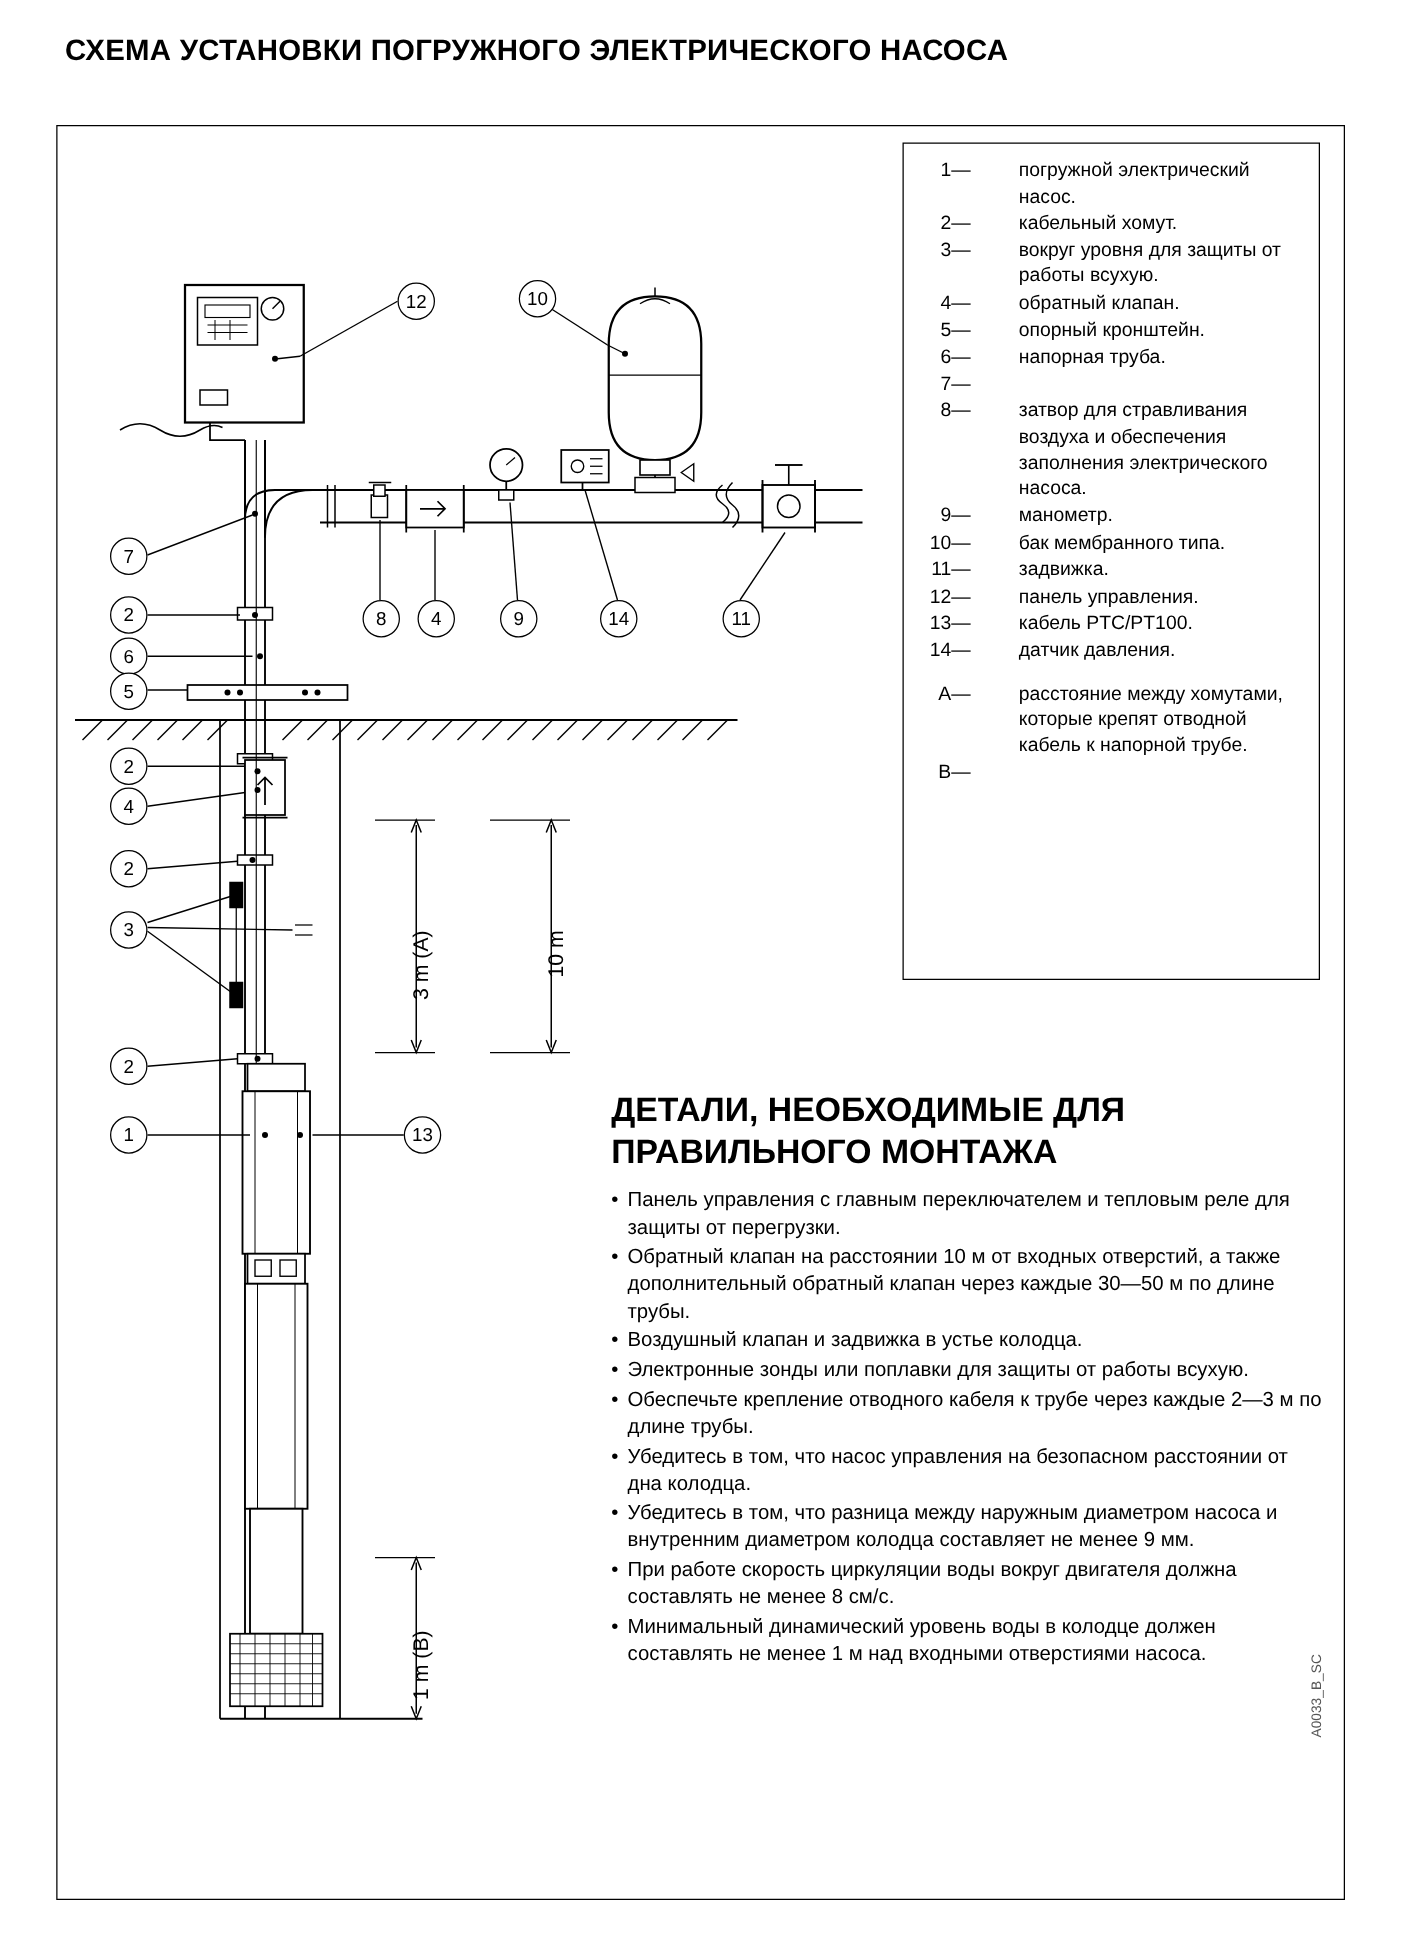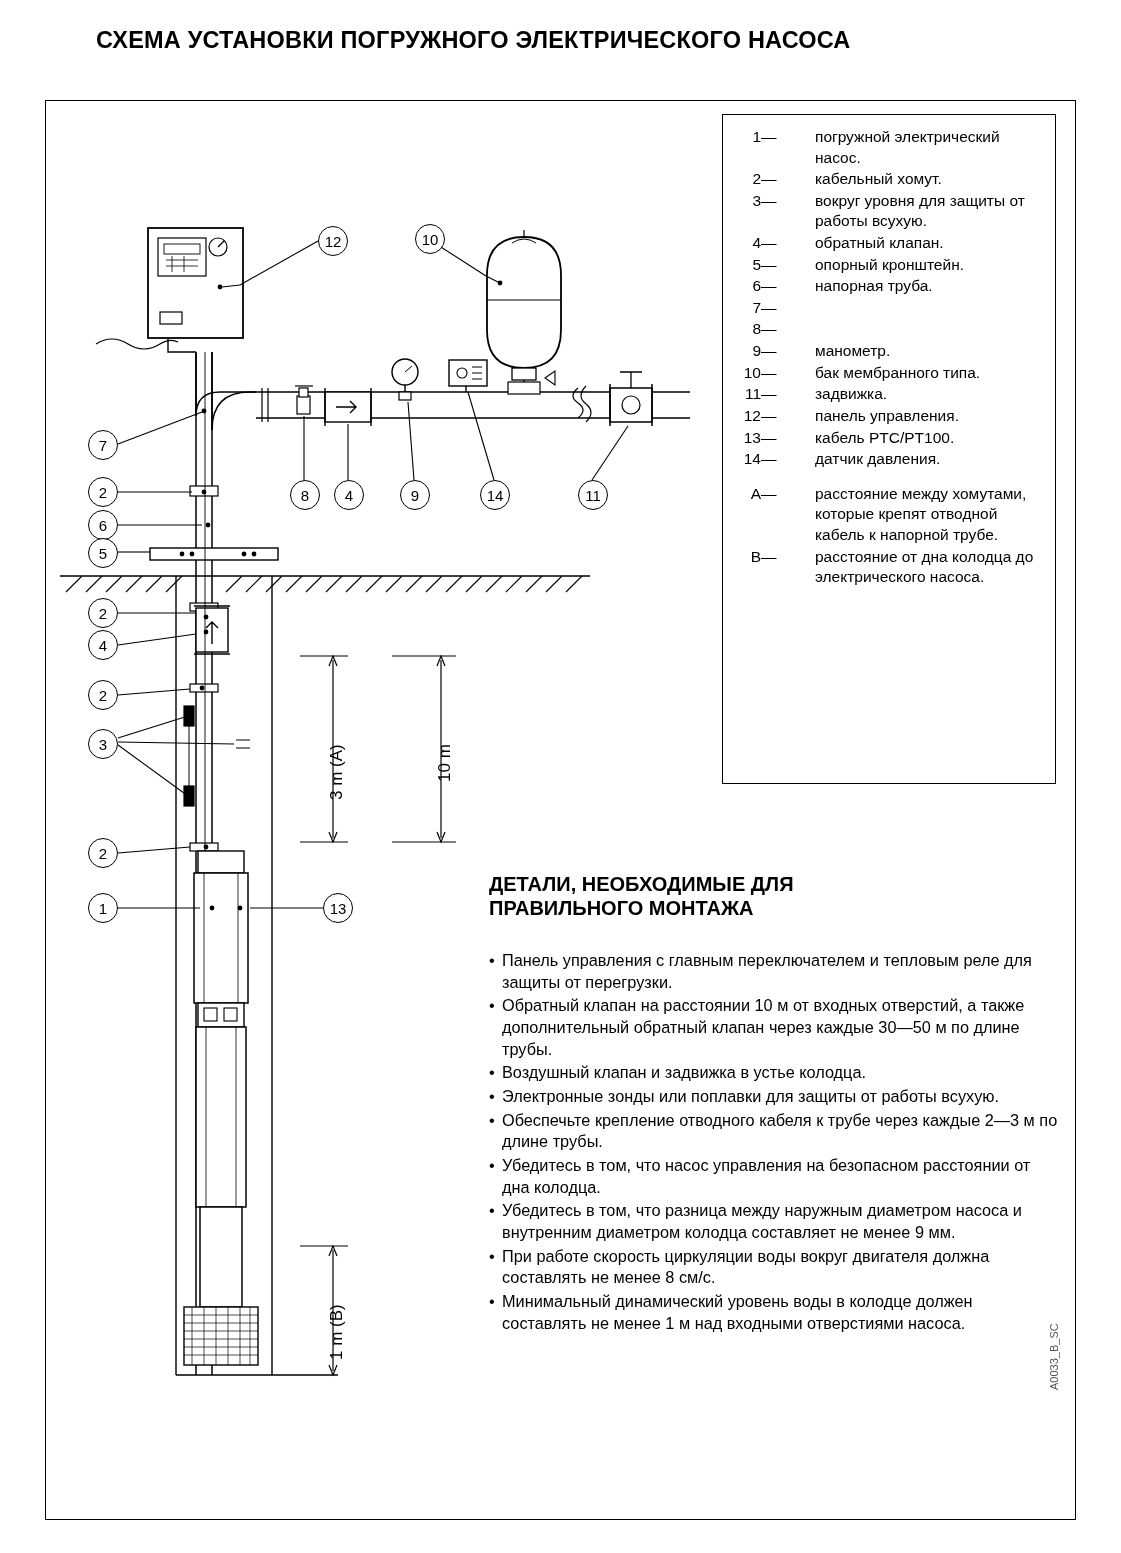--- a/index.html
+++ b/index.html
@@ -9,21 +9,21 @@
     font-family:"Liberation Sans", sans-serif;
     color:#000;
     position:relative;
     overflow:hidden;
   }
   .page{position:absolute;inset:0;}
 
   
   .title{
     position:absolute;left:52px;top:27px;width:1020px;
-    font-size:23.5px;font-weight:bold;letter-spacing:.2px;margin-left:44px;
+    font-size:23.5px;font-weight:bold;letter-spacing:.2px;
   }
 
   
   .frame{
     position:absolute;left:45px;top:100px;width:1031px;height:1420px;
     border:1.6px solid #000;box-sizing:border-box;
   }
 
   
   .legend{
@@ -34,21 +34,21 @@
   }
   .legend .row{display:flex;margin-bottom:1px;}
   .legend .num{width:26px;text-align:right;flex:none;}
   .legend .dash{width:14px;text-align:center;flex:none;}
   .legend .txt{flex:1;margin-left:40px;}
   .legend .gap{height:13px;}
 
   
   .details-head{
     position:absolute;left:489px;top:872px;width:520px;
-    font-size:20px;font-weight:bold;line-height:1.22;
+    font-size:27px;font-weight:bold;line-height:1.22;
   }
   .details-list{
     position:absolute;left:489px;top:950px;width:570px;
     font-size:16.3px;line-height:1.33;
   }
   .details-list .bullet{display:flex;margin-bottom:2px;}
   .details-list .dot{width:13px;flex:none;}
   .details-list .btxt{flex:1;}
 
   
@@ -395,20 +395,21 @@
         <span class="dash">—</span>
         <span class="txt">напорная труба.</span>
       </div>
     <div class="row">
         <span class="num">7</span>
         <span class="dash">—</span>
       </div>
     <div class="row">
         <span class="num">8</span>
         <span class="dash">—</span>
+        <span class="txt">затвор для стравливания воздуха и обеспечения заполнения электрического насоса.</span>
       </div>
     <div class="row">
         <span class="num">9</span>
         <span class="dash">—</span>
         <span class="txt">манометр.</span>
       </div>
     <div class="row">
         <span class="num">10</span>
         <span class="dash">—</span>
         <span class="txt">бак мембранного типа.</span>
@@ -437,21 +438,20 @@
     <div class="gap"></div>
 
     <div class="row">
         <span class="num">A</span>
         <span class="dash">—</span>
         <span class="txt">расстояние между хомутами, которые крепят отводной кабель к напорной трубе.</span>
       </div>
     <div class="row">
         <span class="num">B</span>
         <span class="dash">—</span>
-        <span class="txt">расстояние от дна колодца до электрического насоса.</span>
       </div>
   </div>
 
   <div class="details-head">
     <div>ДЕТАЛИ, НЕОБХОДИМЫЕ ДЛЯ</div>
     <div>ПРАВИЛЬНОГО МОНТАЖА</div>
   </div>
 
   <div class="details-list">
     <div class="bullet">

